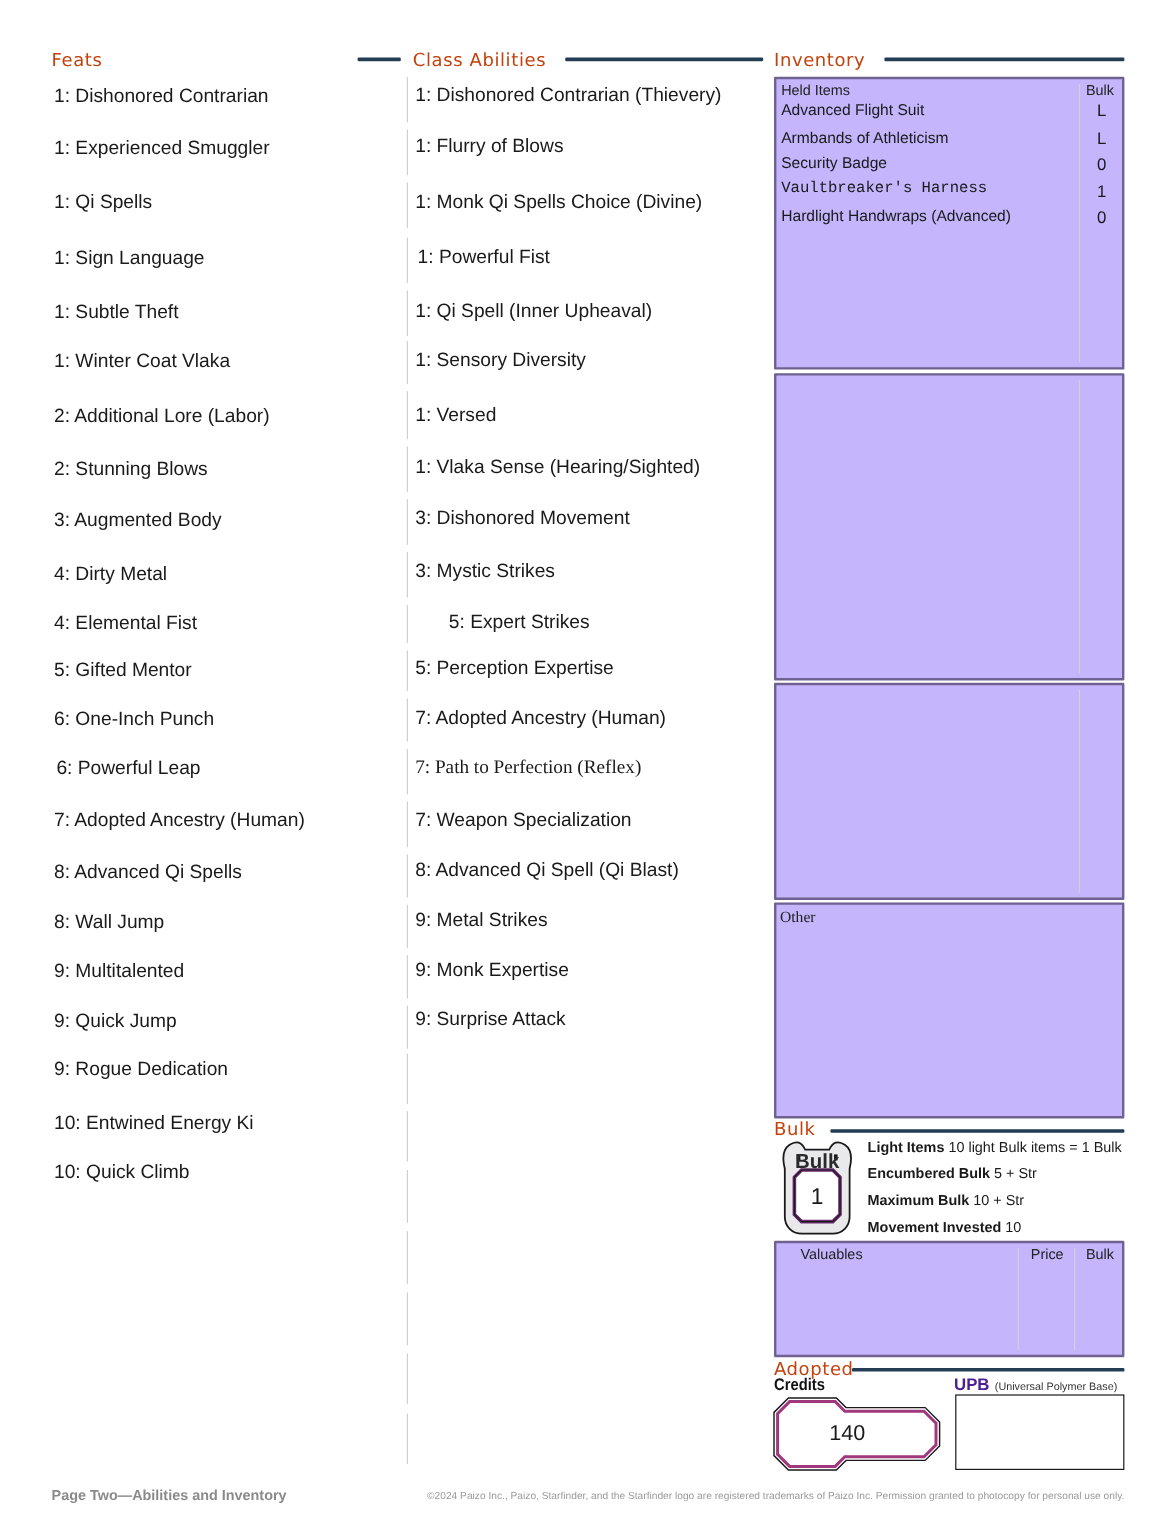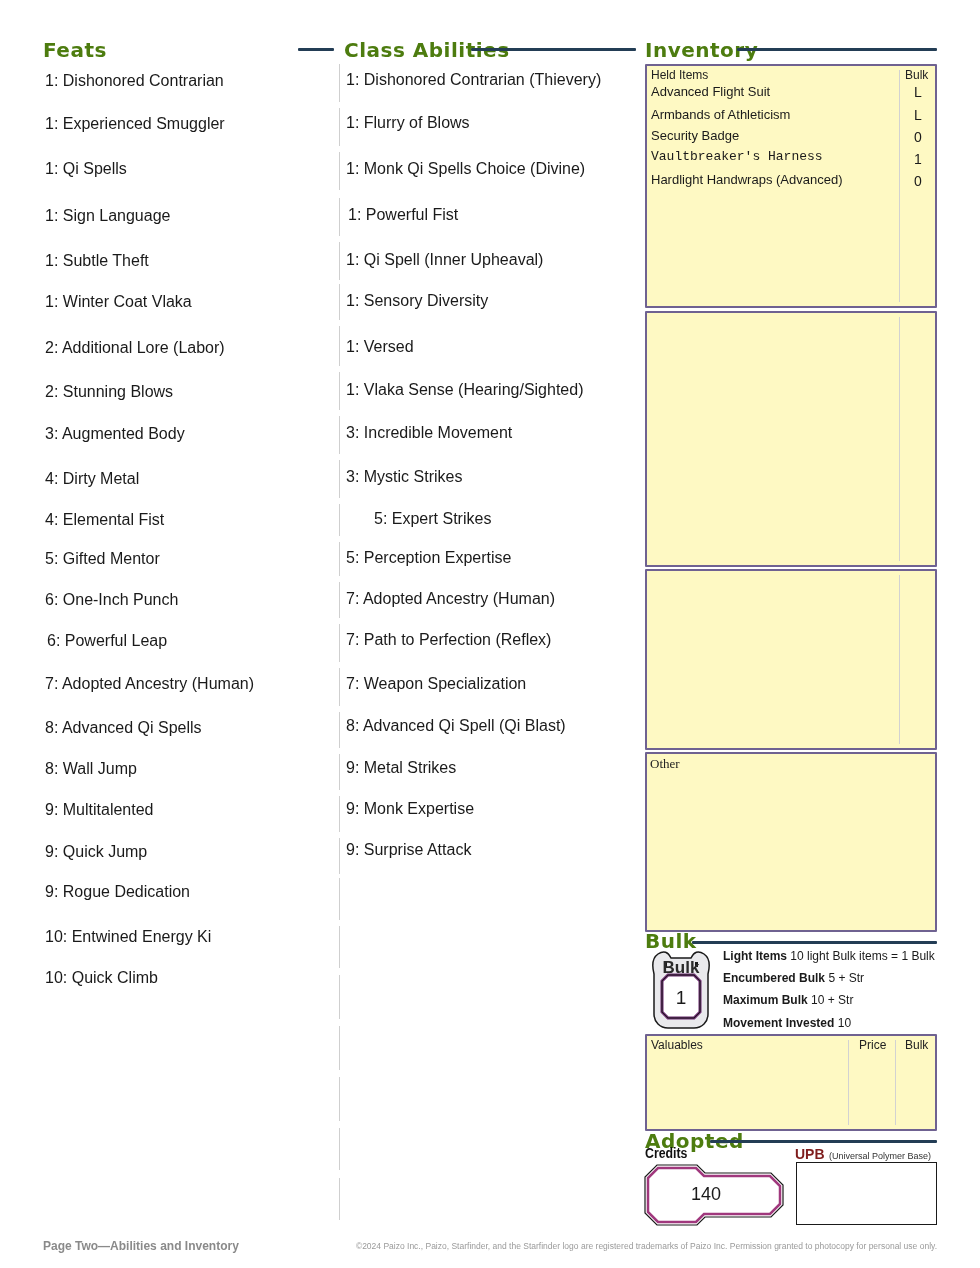--- a/index.html
+++ b/index.html
@@ -2,23 +2,23 @@
 <html><head>
 <meta charset="utf-8">
 <style>
   * { box-sizing: border-box; margin: 0; padding: 0; }
   html, body { width: 980px; height: 1268px; background: #ffffff; overflow: hidden; }
   body { position: relative; font-family: "Liberation Sans", sans-serif; color: #1a1a1a; }
 
   .section-title {
     position: absolute;
     font-family: "DejaVu Sans", sans-serif;
-    font-size: 20px;
-    font-weight: bold;
-    color: #4d7c0f;
+    font-size: 15px;
+    font-weight: normal;
+    color: #c2410c;
     letter-spacing: 0.5px;
     line-height: 18px;
     white-space: nowrap;
   }
   .rule {
     position: absolute;
     height: 3px;
     background: #233d55;
     border-radius: 1px;
   }
@@ -33,21 +33,21 @@
   .col-sep {
     position: absolute;
     width: 1px;
     background: #cfcfcf;
   }
 
   .panel {
     position: absolute;
     border: 2px solid #6f6291;
     border-radius: 1px;
-    background: #fef9c3;
+    background: #c4b5fd;
   }
   .panel .vsep {
     position: absolute;
     top: 4px;
     bottom: 4px;
     width: 1px;
     background: #d2d2d2;
   }
   .panel-label {
     position: absolute;
@@ -165,26 +165,26 @@
 
 <div>
   <div class="list-item" style="left:346px;top:70px;">1: Dishonored Contrarian (Thievery)</div>
   <div class="list-item" style="left:346px;top:113px;">1: Flurry of Blows</div>
   <div class="list-item" style="left:346px;top:159px;">1: Monk Qi Spells Choice (Divine)</div>
   <div class="list-item" style="left:348px;top:205px;">1: Powerful Fist</div>
   <div class="list-item" style="left:346px;top:250px;">1: Qi Spell (Inner Upheaval)</div>
   <div class="list-item" style="left:346px;top:291px;">1: Sensory Diversity</div>
   <div class="list-item" style="left:346px;top:337px;">1: Versed</div>
   <div class="list-item" style="left:346px;top:380px;">1: Vlaka Sense (Hearing/Sighted)</div>
-  <div class="list-item" style="left:346px;top:423px;">3: Incredible Movement</div>
+  <div class="list-item" style="left:346px;top:423px;">3: Dishonored Movement</div>
   <div class="list-item" style="left:346px;top:467px;">3: Mystic Strikes</div>
   <div class="list-item" style="left:346px;top:509px;margin-left:28px;">5: Expert Strikes</div>
   <div class="list-item" style="left:346px;top:548px;">5: Perception Expertise</div>
   <div class="list-item" style="left:346px;top:589px;">7: Adopted Ancestry (Human)</div>
-  <div class="list-item" style="left:346px;top:630px;">7: Path to Perfection (Reflex)</div>
+  <div class="list-item" style="left:346px;top:630px;font-family:Liberation Serif, serif;">7: Path to Perfection (Reflex)</div>
   <div class="list-item" style="left:346px;top:674px;">7: Weapon Specialization</div>
   <div class="list-item" style="left:346px;top:716px;">8: Advanced Qi Spell (Qi Blast)</div>
   <div class="list-item" style="left:346px;top:758px;">9: Metal Strikes</div>
   <div class="list-item" style="left:346px;top:799px;">9: Monk Expertise</div>
   <div class="list-item" style="left:346px;top:840px;">9: Surprise Attack</div>
 </div>
 
 <div class="panel" style="left:645px;top:64px;width:292px;height:244px;">
   <div class="vsep" style="left:252px;"></div>
   <div class="panel-label" style="left:4px;top:2px;">Held Items</div>
@@ -245,38 +245,38 @@
   <span>10 + Str</span>
 </div>
 <div class="bulk-info" style="left:723px;top:1016px;">
   <b>Movement Invested</b>
   <span>10</span>
 </div>
 
 <div class="panel" style="left:645px;top:1034px;width:292px;height:97px;">
   <div class="vsep" style="left:201px;"></div>
   <div class="vsep" style="left:248px;"></div>
-  <div class="panel-label" style="left:4px;top:2px;">Valuables</div>
+  <div class="panel-label" style="left:20px;top:2px;">Valuables</div>
   <div class="panel-label" style="left:212px;top:2px;">Price</div>
   <div class="panel-label" style="left:258px;top:2px;">Bulk</div>
 </div>
 
 <div class="section-title" style="left:645px;top:1132px;">Adopted</div>
 <div class="rule" style="left:710px;top:1140px;width:227px;"></div>
 
 <div style="position:absolute;left:645px;top:1145px;font-size:14px;font-weight:bold;color:#111;font-family:'Liberation Sans',sans-serif;transform:scaleX(0.88);transform-origin:left;">Credits</div>
 
 <div style="position:absolute;left:643px;top:1163px;width:146px;height:64px;">
   <svg width="146" height="64" viewBox="0 0 146 64">
     <path d="M14,2 L54,2 L62,10 L128,10 L140,22 L140,42 L128,54 L62,54 L54,62 L14,62 L2,50 L2,14 Z" fill="#ffffff" stroke="#1a1a1a" stroke-width="1.2"></path>
     <path d="M15,5 L53,5 L61,13 L127,13 L137,23 L137,41 L127,51 L61,51 L53,59 L15,59 L5,49 L5,15 Z" fill="none" stroke="#a0387d" stroke-width="2.5"></path>
   </svg>
   <div style="position:absolute;left:0;top:21px;width:126px;text-align:center;font-size:18px;color:#1a1a1a;">140</div>
 </div>
 
 <div style="position:absolute;left:795px;top:1145px;white-space:nowrap;">
-  <span style="font-size:14px;font-weight:bold;color:#7f1d1d;">UPB</span>
+  <span style="font-size:14px;font-weight:bold;color:#4c1d95;">UPB</span>
   <span style="font-size:9px;color:#333;">(Universal Polymer Base)</span>
 </div>
 <div style="position:absolute;left:796px;top:1162px;width:141px;height:63px;border:1.5px solid #1a1a1a;background:#fff;"></div>
 
 <div class="footer-left">Page Two—Abilities and Inventory</div>
 <div class="footer-right">©2024 Paizo Inc., Paizo, Starfinder, and the Starfinder logo are registered trademarks of Paizo Inc. Permission granted to photocopy for personal use only.</div>
 
 </body></html>

